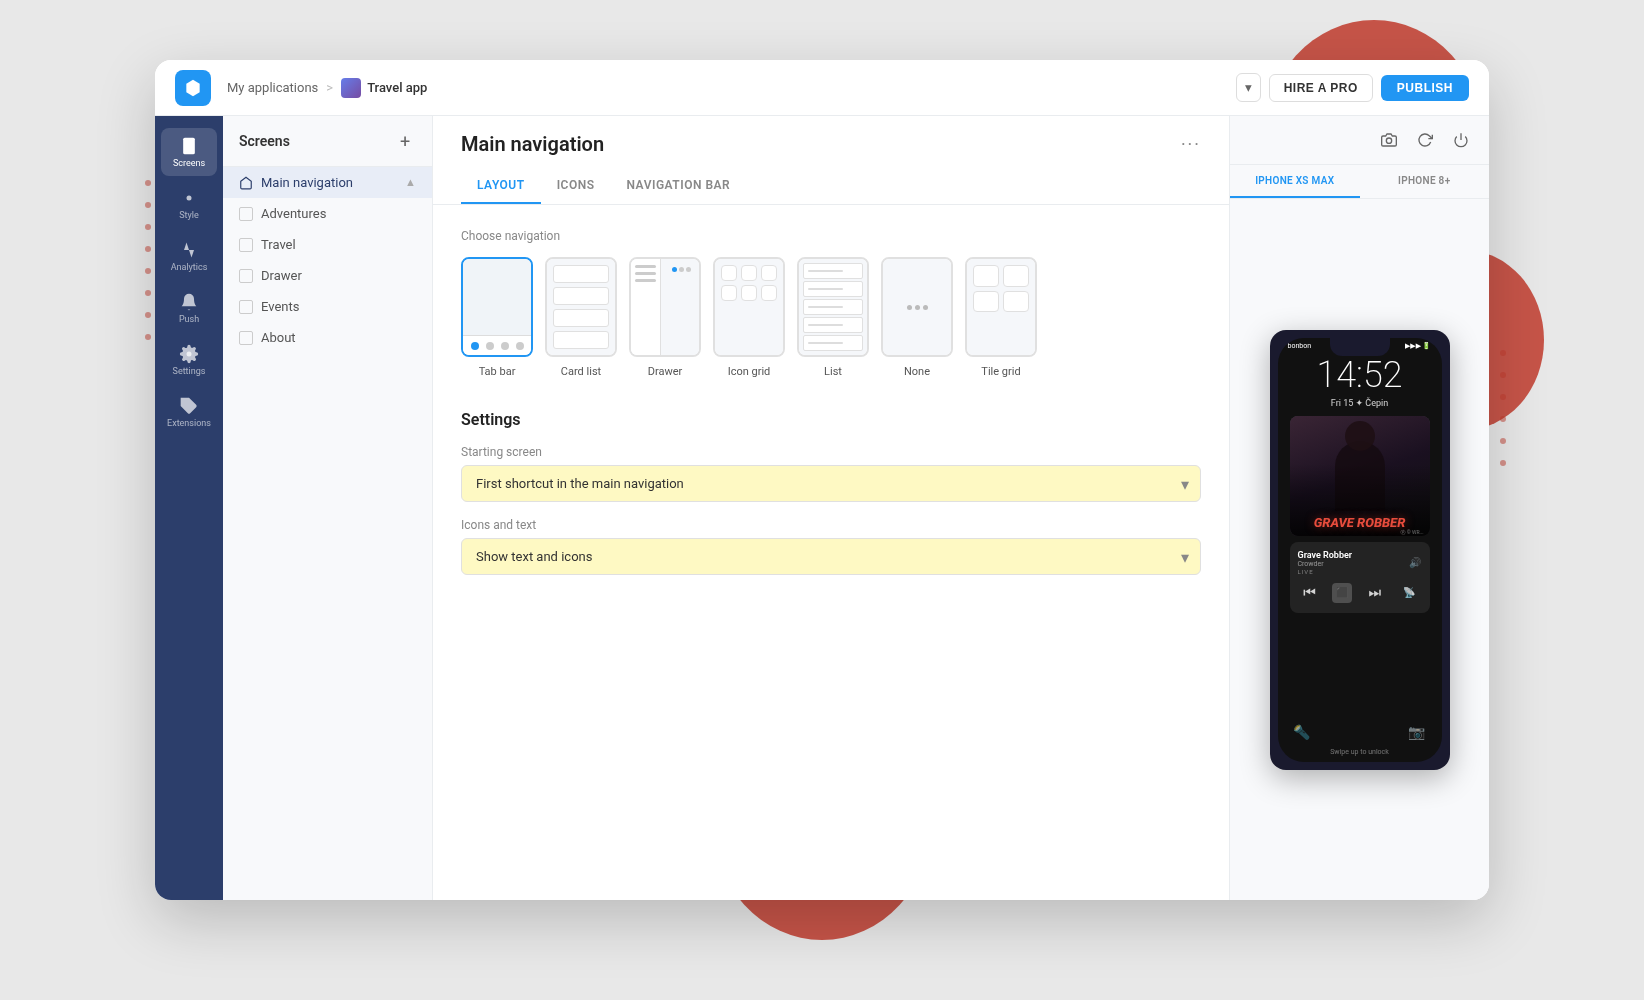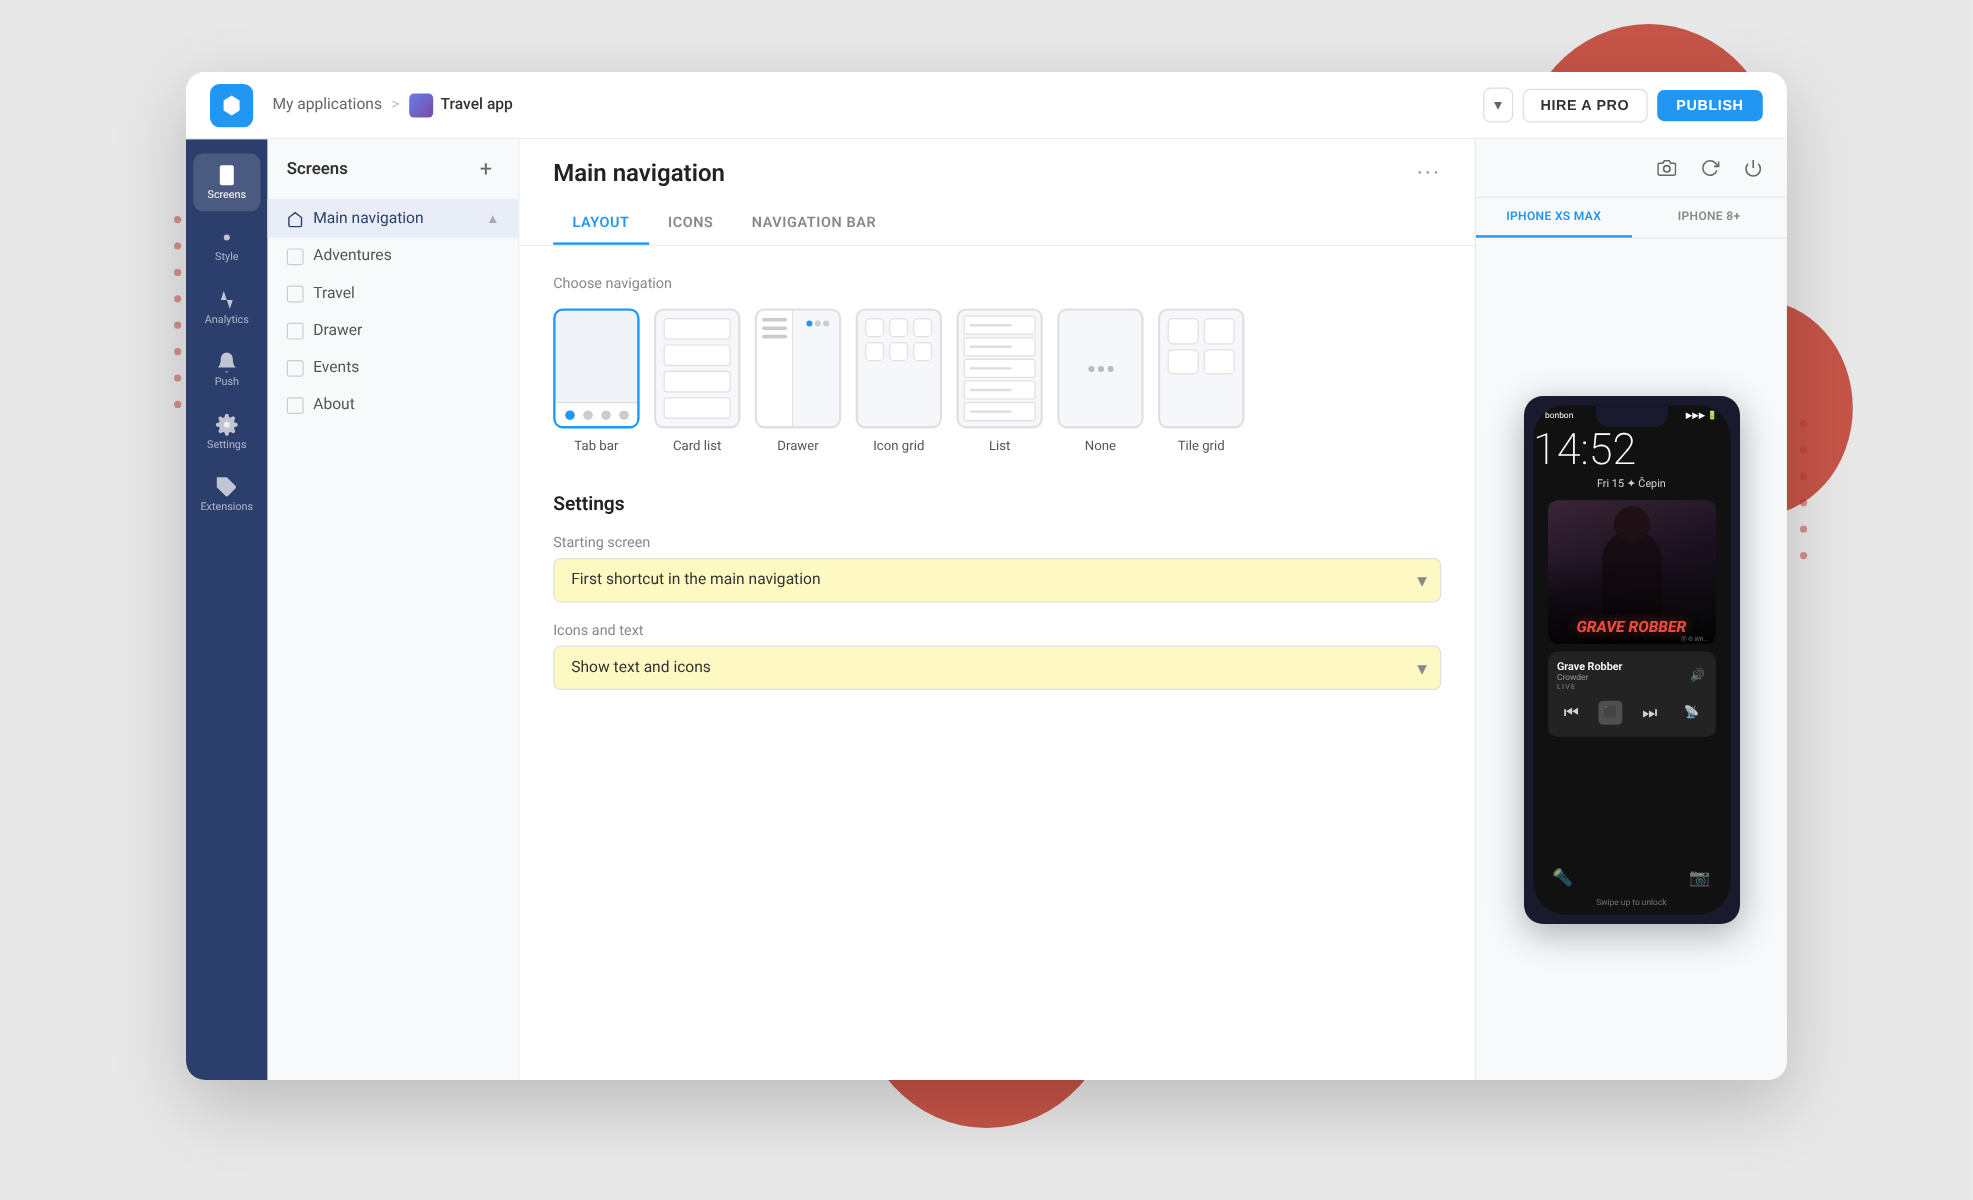--- a/index.html
+++ b/index.html
@@ -682,20 +682,21 @@
       padding: 4px 10px 0;
       font-size: 7px;
       color: white;
       position: relative;
       z-index: 5;
     }
     .phone-time-large {
       color: white;
       font-size: 36px;
       font-weight: 200;
+      text-align: center;
       padding: 4px 0 2px;
     }
     .phone-date {
       color: rgba(255,255,255,0.8);
       font-size: 9px;
       text-align: center;
       margin-bottom: 8px;
     }
     .phone-album-art {
       margin: 0 12px;

